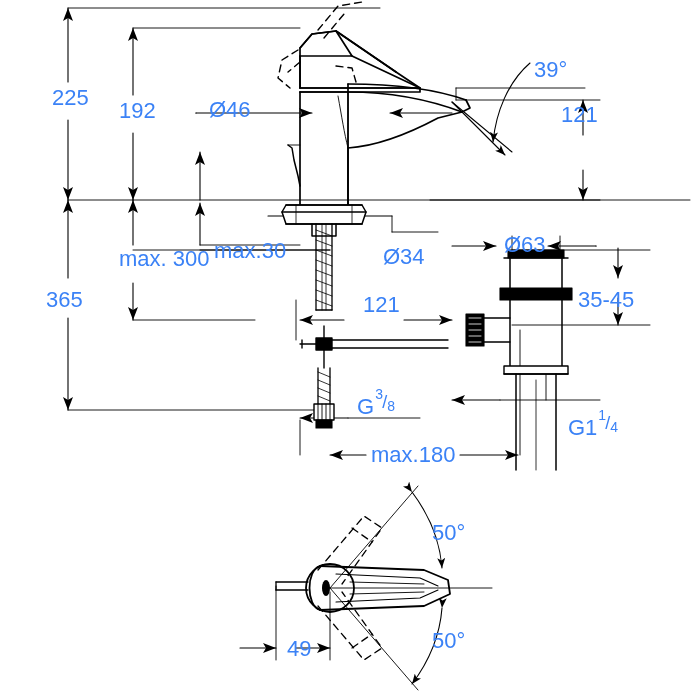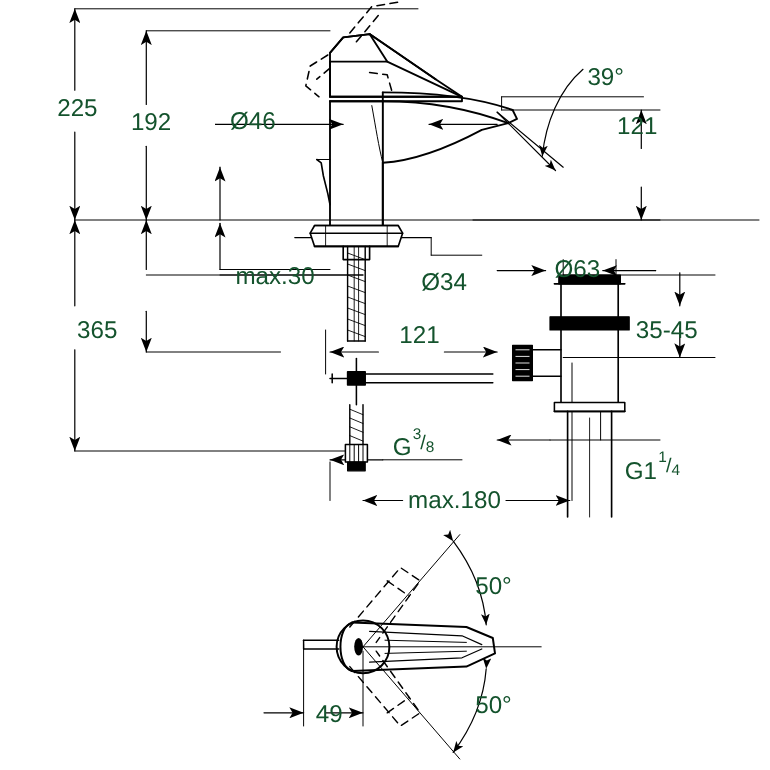--- a/index.html
+++ b/index.html
@@ -18,21 +18,21 @@
   #drawing {
     position: absolute;
     left: 0;
     top: 0;
     width: 700px;
     height: 700px;
   }
   .dimtext {
     position: absolute;
     font-family: "Liberation Sans", sans-serif;
-    color: #14532d;
+    color: #3b82f6;
     white-space: nowrap;
     line-height: 1.05;
   }
   .t-lg { font-size: 22px; }
   .frac {
     display: inline-block;
     position: relative;
     width: 22px;
     height: 22px;
     vertical-align: -2px;
@@ -359,22 +359,23 @@
   <div class="dimtext t-lg" style="left:119px; top:99px;">192</div>
 
   <div class="dimtext t-lg" style="left:209px; top:98px;">Ø46</div>
 
   <div class="dimtext t-lg" style="left:383px; top:219px;margin-top:26px;">Ø34</div>
 
   <div class="dimtext t-lg" style="left:534px; top:58px;">39°</div>
 
   <div class="dimtext t-lg" style="left:561px; top:103px;">121</div>
 
-  <div class="dimtext t-lg" style="left:46px; top:288px;margin-left:24px;">365</div>
-
+  <div class="dimtext t-lg" style="left:46px; top:288px;">365</div>
+
+  <div class="dimtext t-lg" style="left:119px; top:247px; width:86px;">max. 300</div>
 
   <div class="dimtext t-lg" style="left:214px; top:239px;">max.30</div>
 
   <div class="dimtext t-lg" style="left:504px; top:233px;">Ø63</div>
 
   <div class="dimtext t-lg" style="left:578px; top:288px;">35-45</div>
 
   <div class="dimtext t-lg" style="left:363px; top:293px;">121</div>
 
   <div class="dimtext t-lg" style="left:357px; top:394px;">

